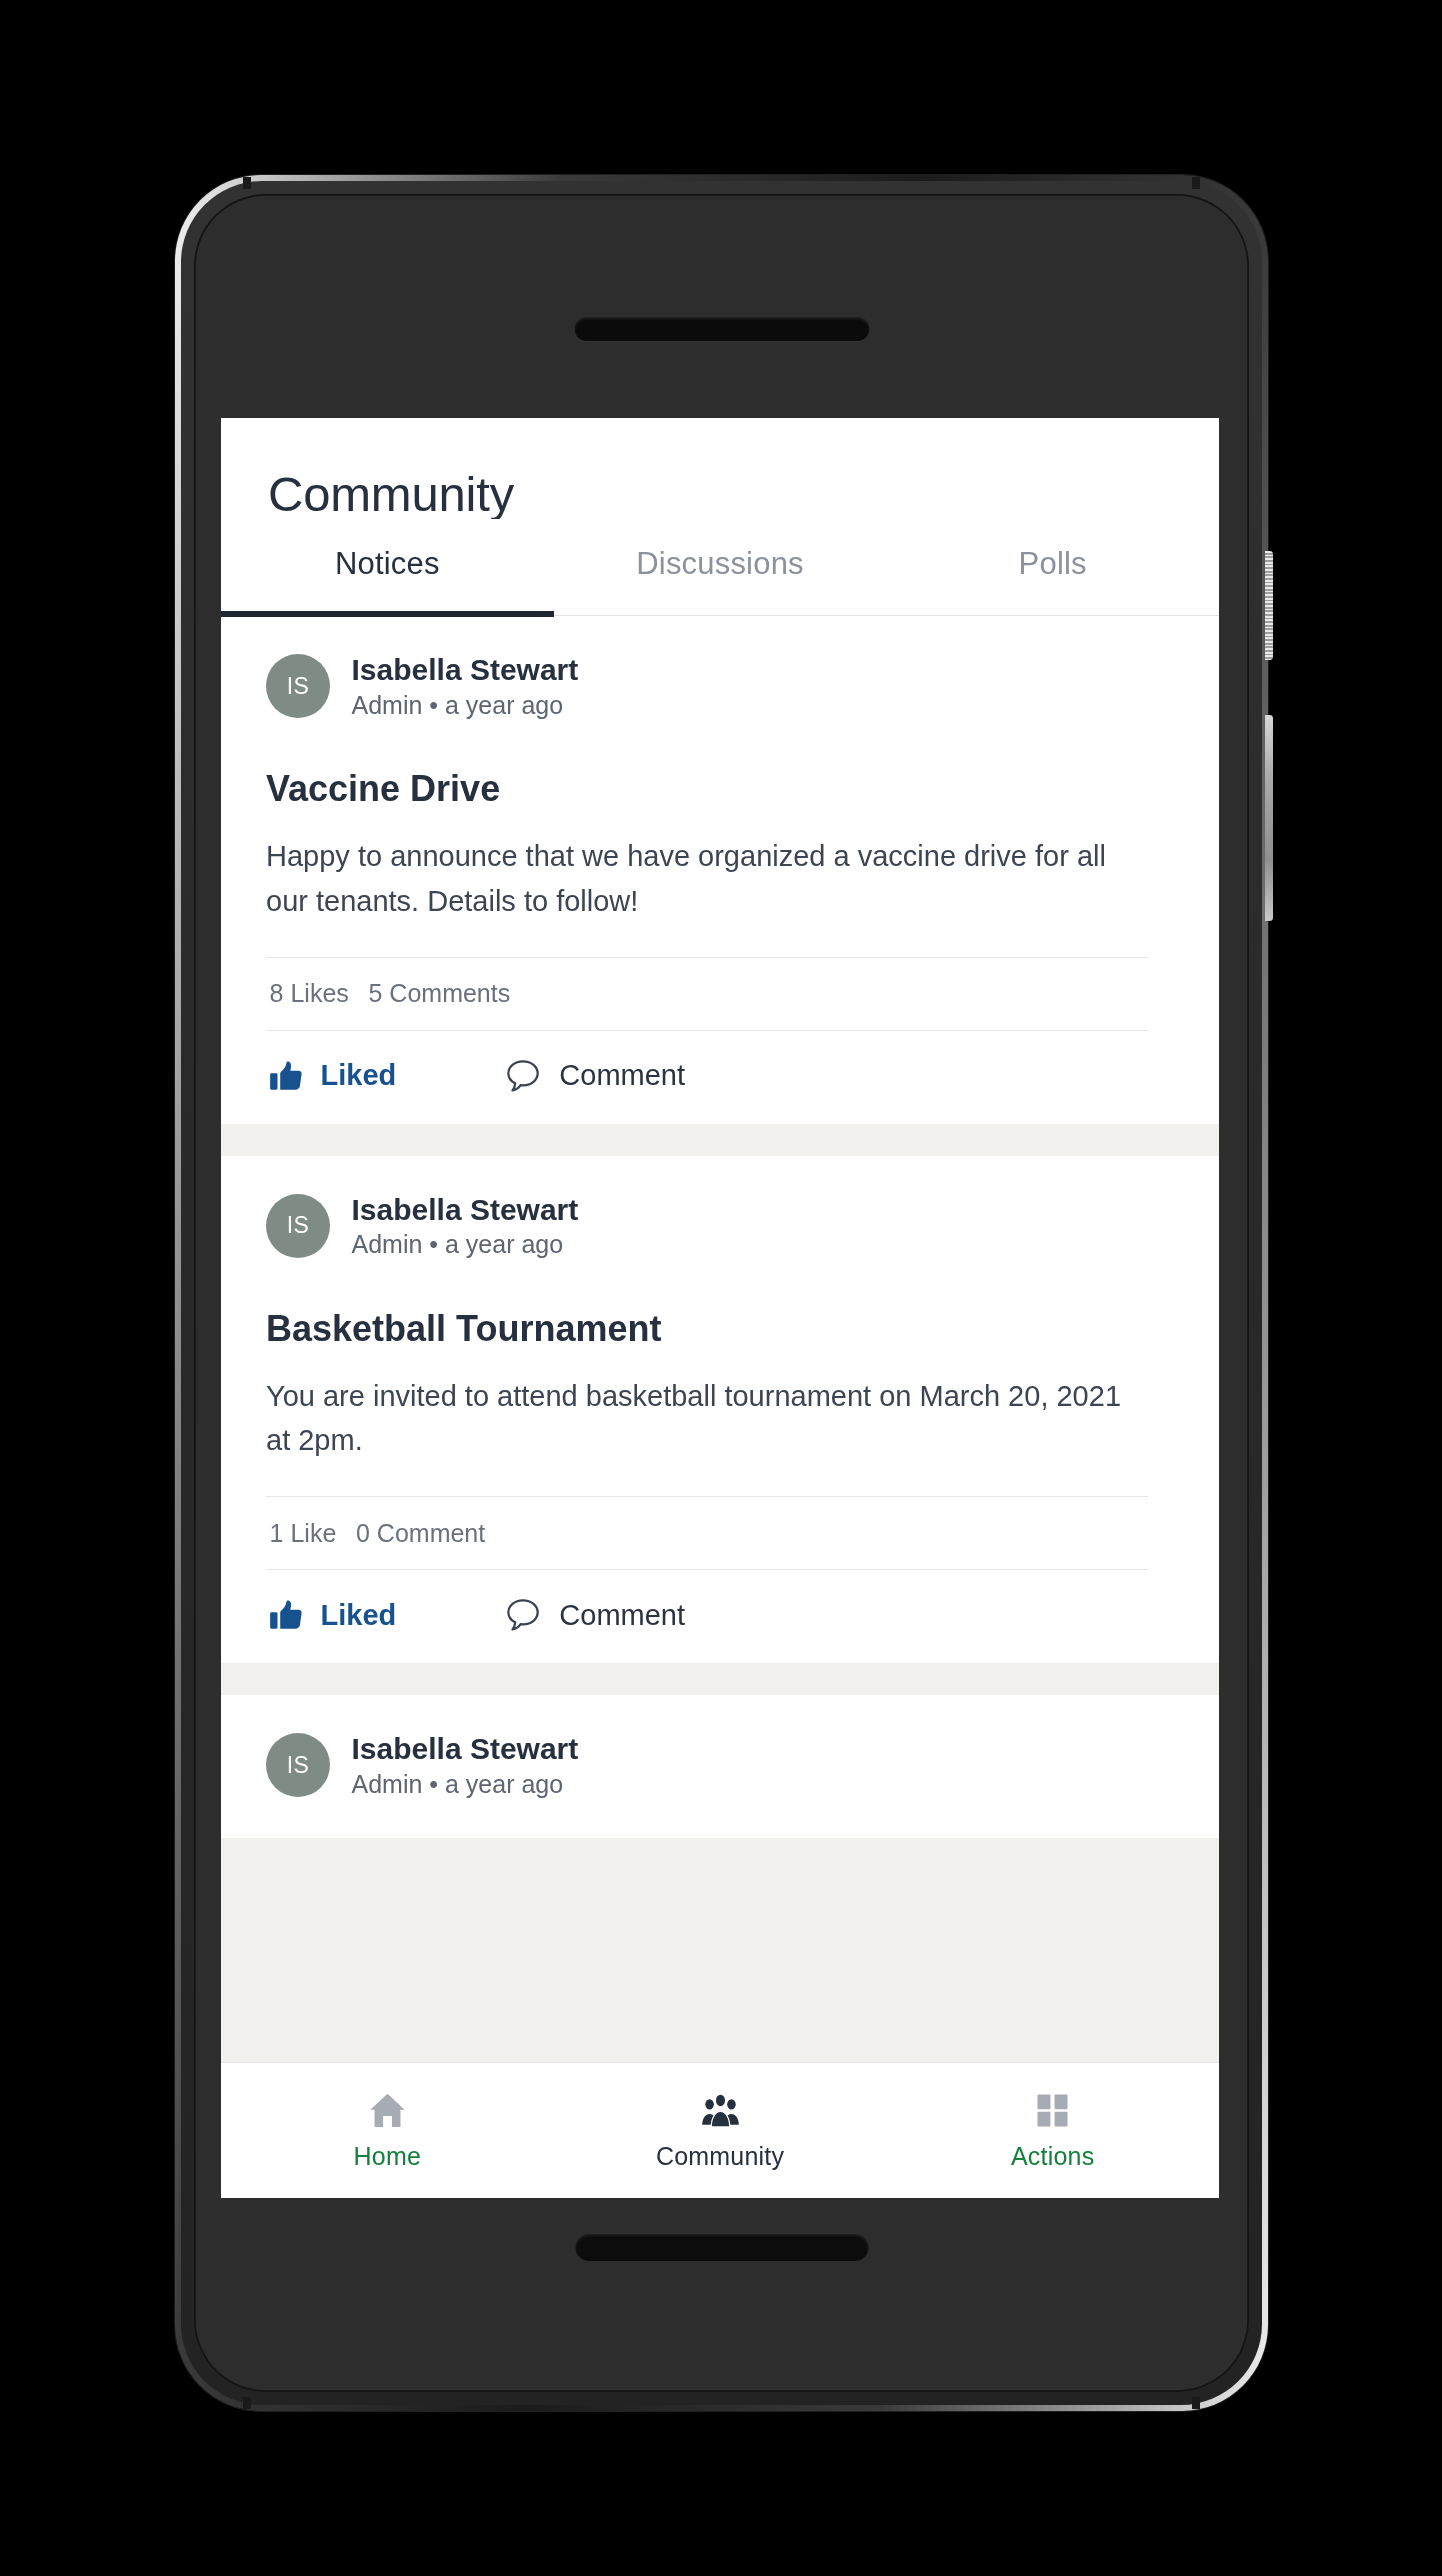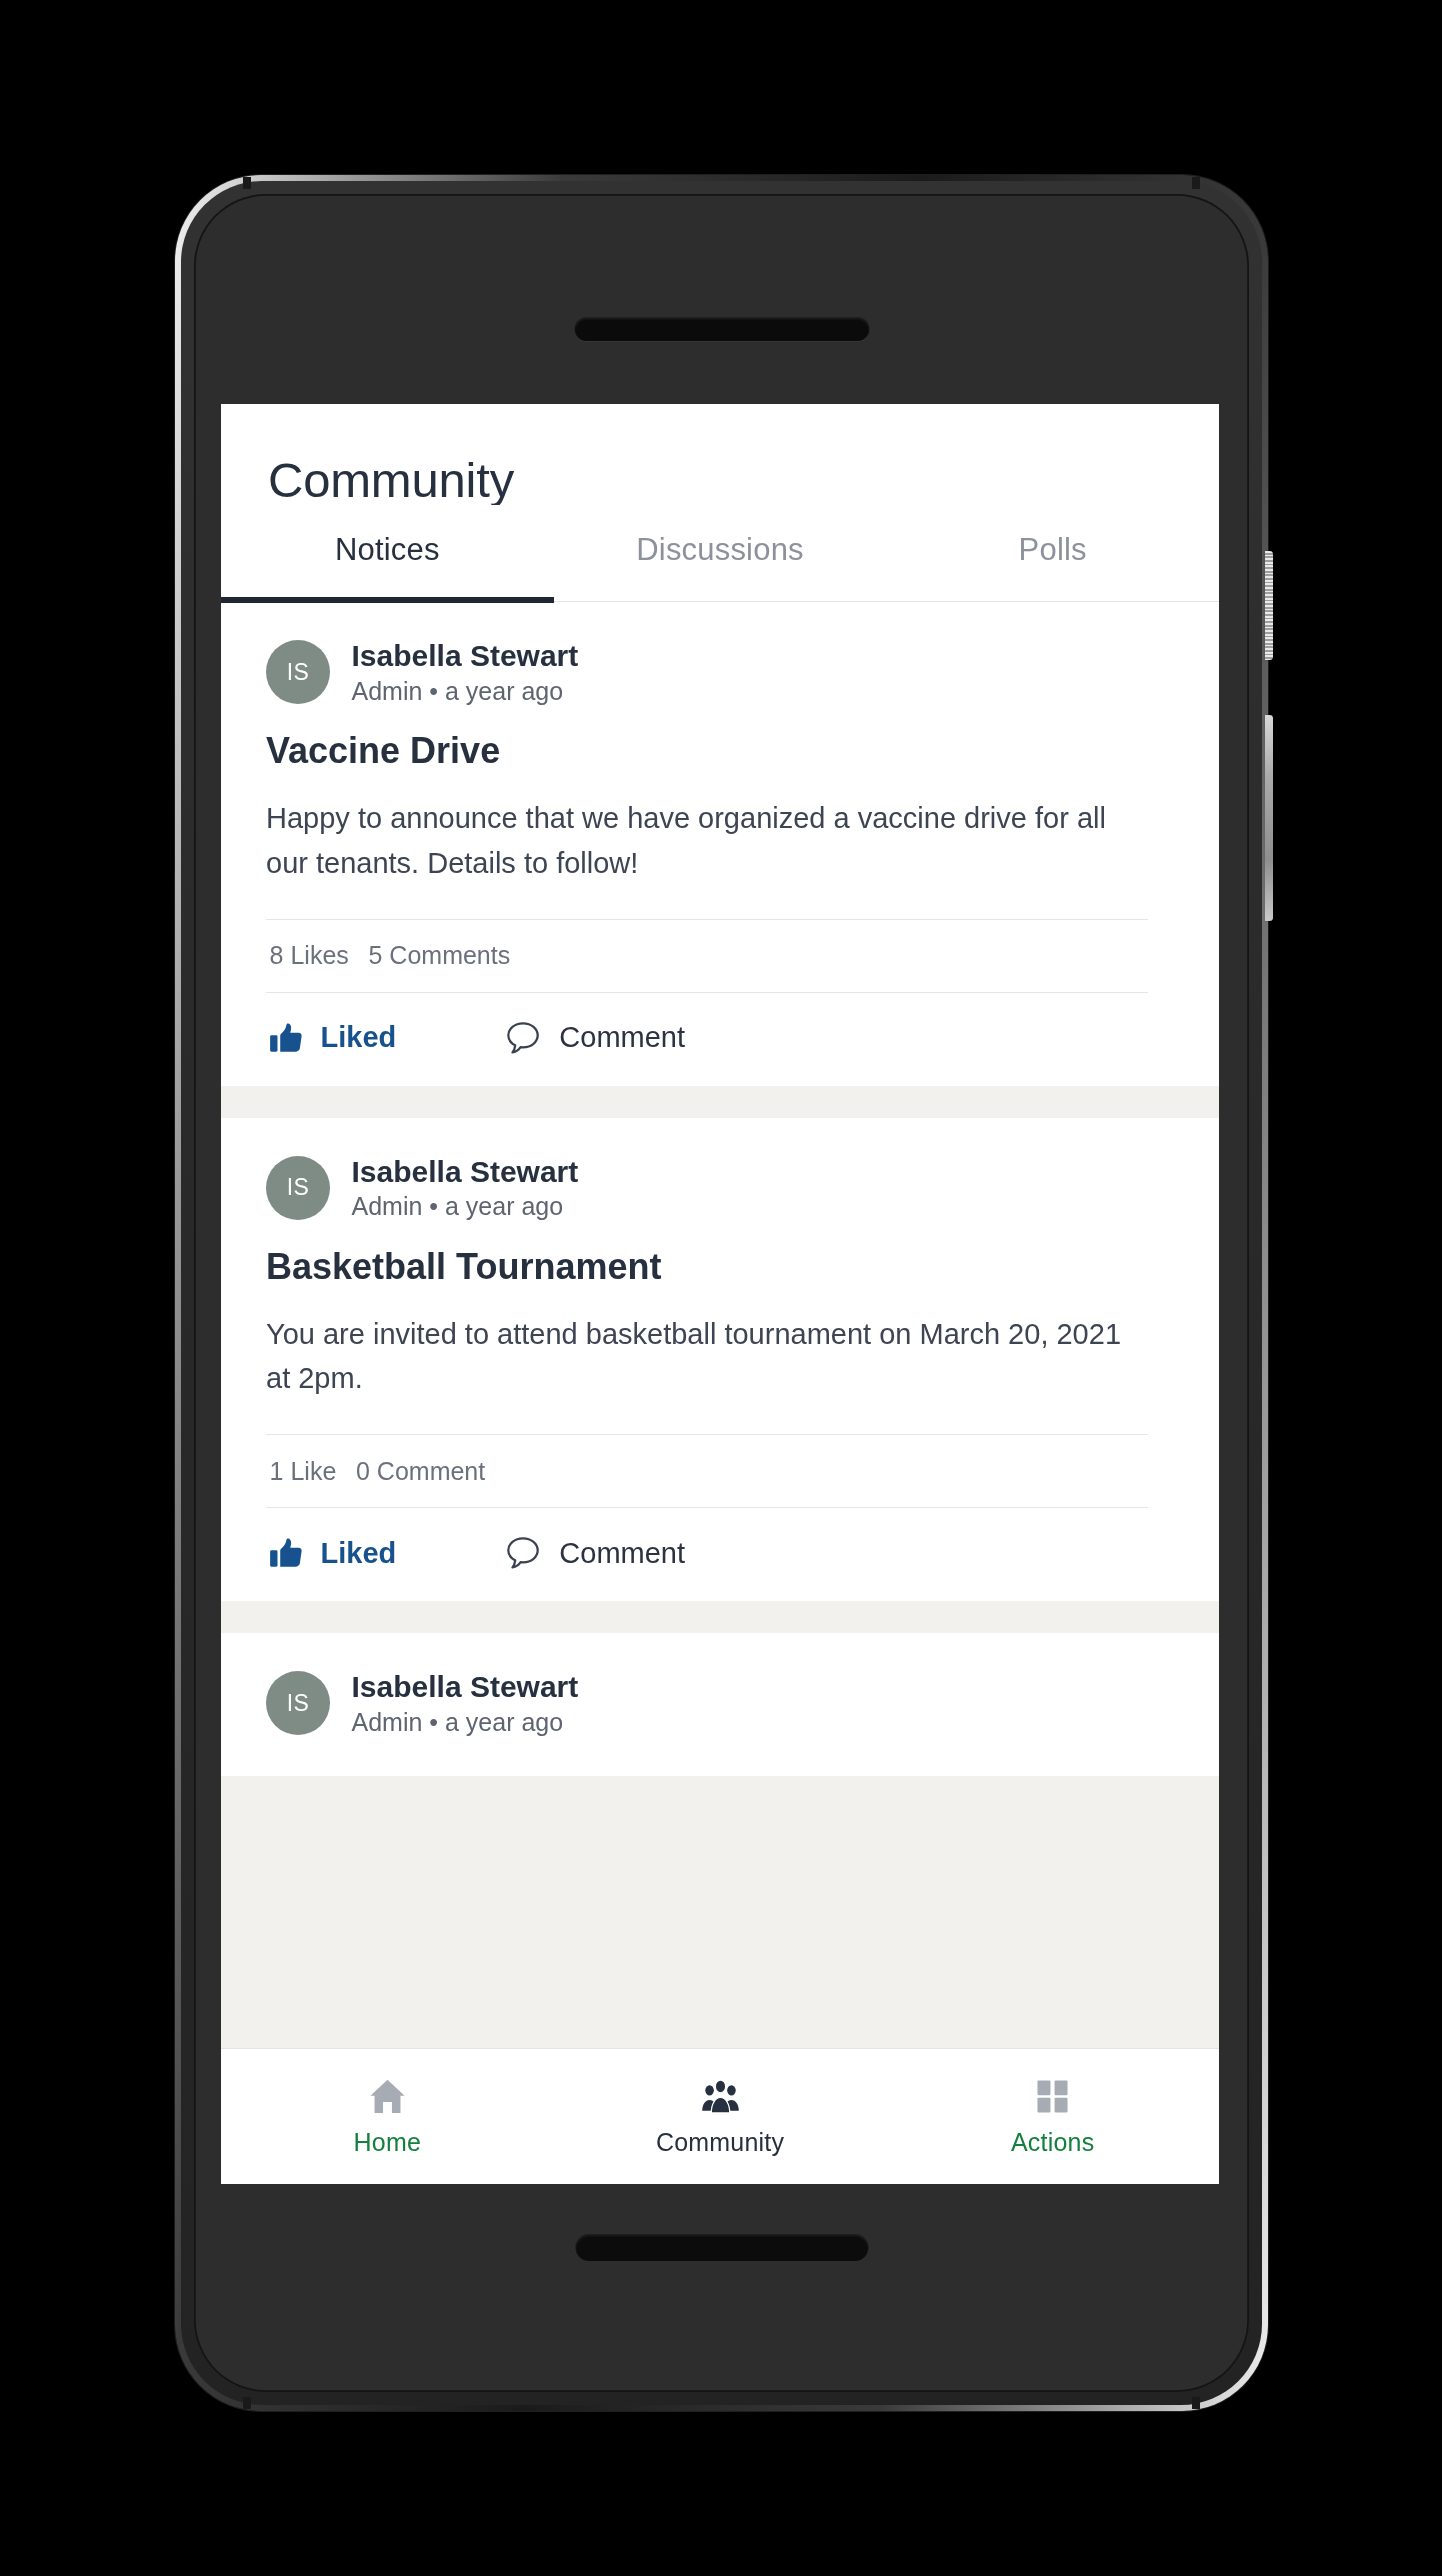--- a/index.html
+++ b/index.html
@@ -117,21 +117,21 @@
   .notch { position: absolute; width: 8px; height: 12.5px; background: #1a1a1a; }
   .notch.tl { left: 68px;  top: 1.8px; }
   .notch.tr { right: 68px; top: 1.8px; }
   .notch.bl { left: 68px;  bottom: 1.8px; }
   .notch.br { right: 68px; bottom: 1.8px; }
 
   
   #screen {
     position: absolute;
     left: 46px;
-    top: 229px;
+    top: 243px;
     width: 998px;
     height: 1780px;
     background: #ffffff;
     overflow: hidden;
     display: flex;
     flex-direction: column;
   }
 
   
   .app-header {
@@ -213,21 +213,21 @@
   .author-meta {
     font-size: 25px;
     color: #5e6470;
     line-height: 1.05;
   }
 
   .post-title {
     font-size: 36px;
     font-weight: 700;
     color: #27303f;
-    margin-top: 26px;
+    margin-top: 50px;
     line-height: 1.15;
   }
   .post-body {
     font-size: 29px;
     color: #3d4452;
     line-height: 1.52;
     margin-top: 25px;
   }
 
   .stats-row {

